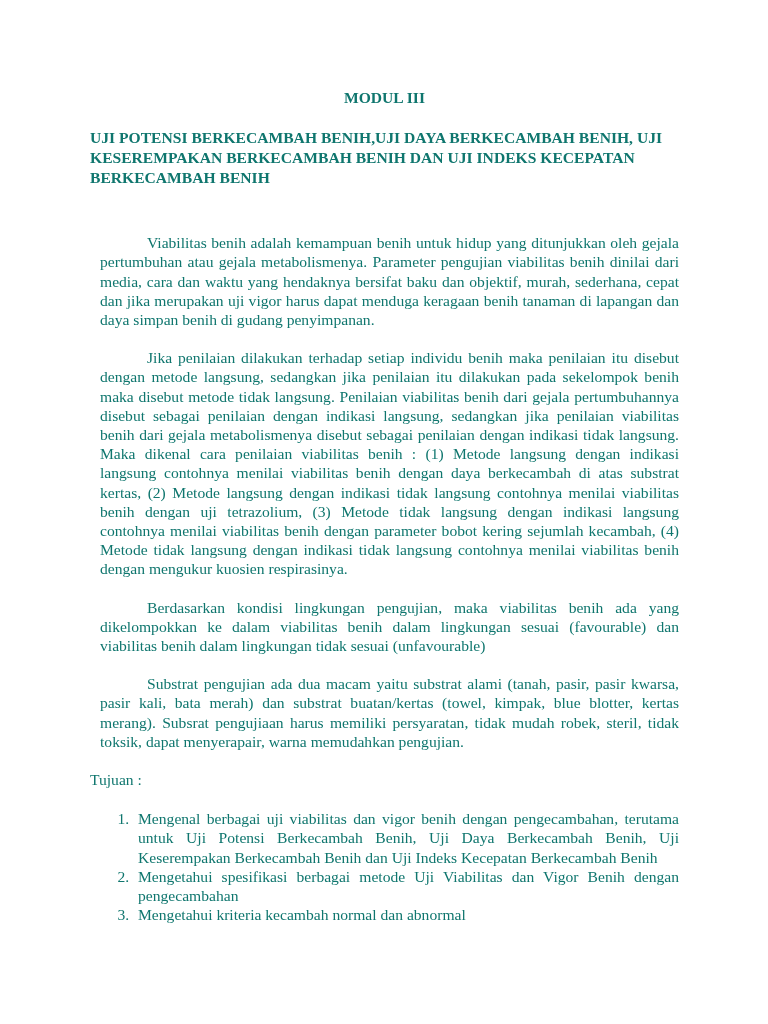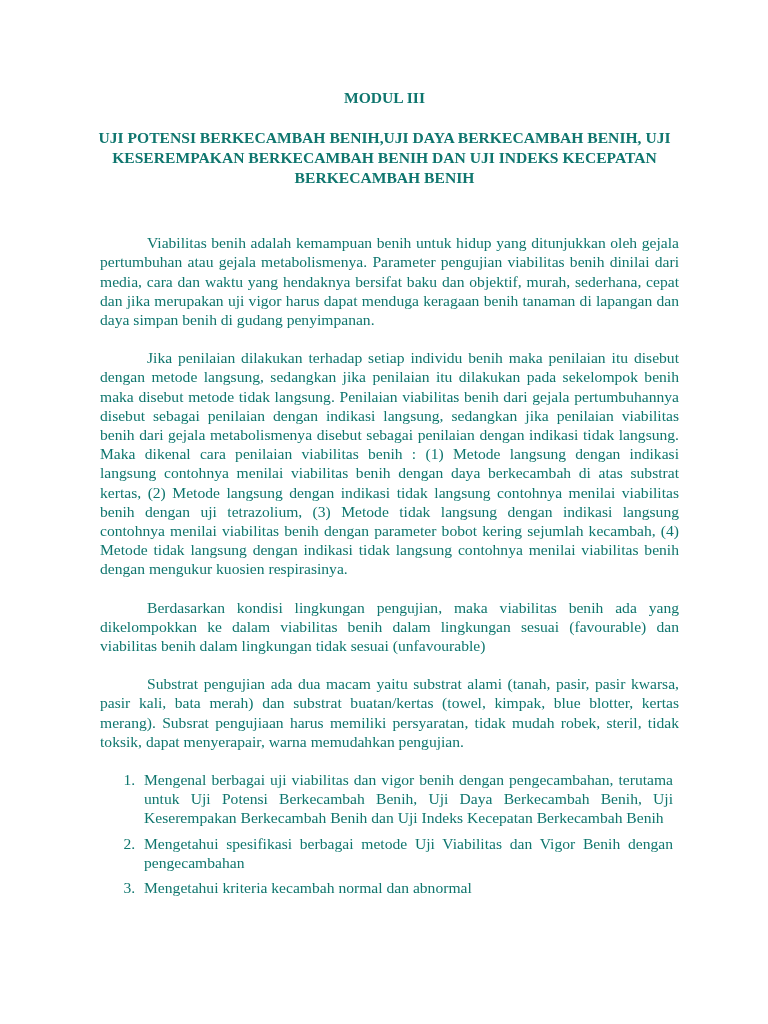--- a/index.html
+++ b/index.html
@@ -3,37 +3,38 @@
 <meta charset="utf-8">
 <style>
   html, body { margin: 0; padding: 0; background: #ffffff; }
   body { width: 768px; height: 1024px; overflow: hidden; position: relative; }
   .page {
     position: absolute; left: 90px; top: 88px; width: 589px;
     font-family: "Liberation Serif", serif; font-size: 15.6px; color: #0f766e;
     line-height: 19.2px;
   }
   .module-title { text-align: center; font-weight: bold; margin: 0 0 21px 0; }
-  .main-title { text-align: center; font-weight: bold; margin: 0 0 45px 0; line-height: 20px; }
+  .main-title { font-weight: bold; margin: 0 0 45px 0; line-height: 20px; }
   p.para { text-align: justify; text-indent: 47px; margin: 0 0 19px 10px; }
   .tujuan { margin: 0 0 20px 0; }
   ol.goals { margin: 0; padding-left: 43px; }
-  ol.goals li { text-align: justify; padding-left: 5px; margin: 6px; }
+  ol.goals li { text-align: justify; padding-left: 5px; margin: 0; }
 </style>
 </head>
 <body>
 
 <div class="page">
   <div class="module-title">MODUL III</div>
   <div class="main-title">UJI POTENSI BERKECAMBAH BENIH,UJI DAYA BERKECAMBAH BENIH, UJI KESEREMPAKAN BERKECAMBAH BENIH DAN UJI INDEKS KECEPATAN BERKECAMBAH BENIH</div>
 
   <p class="para">Viabilitas benih adalah kemampuan benih untuk hidup yang ditunjukkan oleh gejala pertumbuhan atau gejala metabolismenya.  Parameter pengujian viabilitas benih dinilai dari media, cara dan waktu yang hendaknya bersifat baku dan objektif, murah, sederhana, cepat dan jika merupakan uji vigor harus dapat menduga keragaan benih tanaman di lapangan dan daya simpan benih di gudang penyimpanan.</p>
   <p class="para">Jika penilaian dilakukan terhadap setiap individu benih maka penilaian itu disebut dengan metode langsung, sedangkan jika penilaian itu dilakukan pada sekelompok benih maka disebut metode tidak langsung.  Penilaian viabilitas benih dari gejala pertumbuhannya disebut sebagai penilaian dengan indikasi langsung, sedangkan jika penilaian viabilitas benih dari gejala metabolismenya disebut sebagai penilaian dengan indikasi tidak langsung.  Maka dikenal cara penilaian viabilitas benih : (1) Metode langsung dengan indikasi langsung contohnya menilai viabilitas benih dengan daya berkecambah di atas substrat kertas, (2) Metode langsung dengan indikasi tidak langsung contohnya menilai viabilitas benih dengan uji tetrazolium, (3) Metode tidak langsung dengan indikasi langsung contohnya menilai viabilitas benih dengan parameter bobot kering sejumlah kecambah, (4) Metode tidak langsung dengan indikasi tidak langsung contohnya menilai viabilitas benih dengan mengukur kuosien respirasinya.</p>
   <p class="para">Berdasarkan kondisi lingkungan pengujian, maka viabilitas benih ada yang dikelompokkan ke dalam viabilitas benih dalam lingkungan sesuai (favourable) dan viabilitas benih dalam lingkungan tidak sesuai (unfavourable)</p>
   <p class="para">Substrat pengujian ada dua macam yaitu substrat alami (tanah, pasir, pasir kwarsa, pasir kali, bata merah) dan substrat buatan/kertas (towel, kimpak, blue blotter, kertas merang). Subsrat pengujiaan harus memiliki persyaratan, tidak mudah robek, steril, tidak toksik, dapat menyerapair, warna memudahkan pengujian.</p>
 
+  <div class="tujuan">Tujuan :</div>
 
   <ol class="goals">
     <li>Mengenal berbagai uji viabilitas dan vigor benih dengan pengecambahan, terutama untuk Uji Potensi Berkecambah Benih, Uji Daya Berkecambah Benih, Uji Keserempakan Berkecambah Benih dan Uji Indeks Kecepatan Berkecambah Benih</li>
     <li>Mengetahui spesifikasi berbagai metode Uji Viabilitas dan Vigor Benih dengan pengecambahan</li>
     <li>Mengetahui kriteria kecambah normal dan abnormal</li>
   </ol>
 </div>
 
 </body></html>

